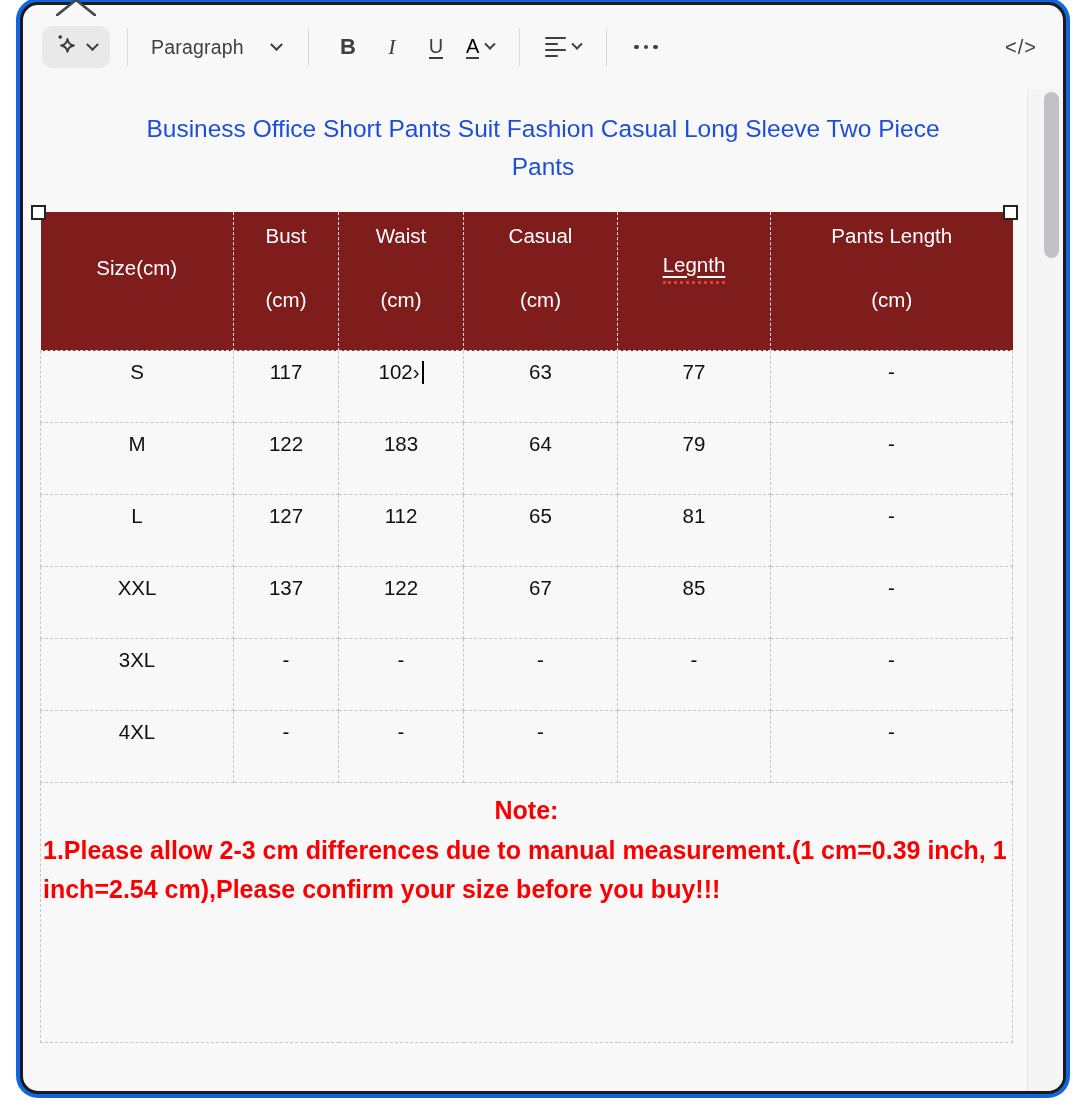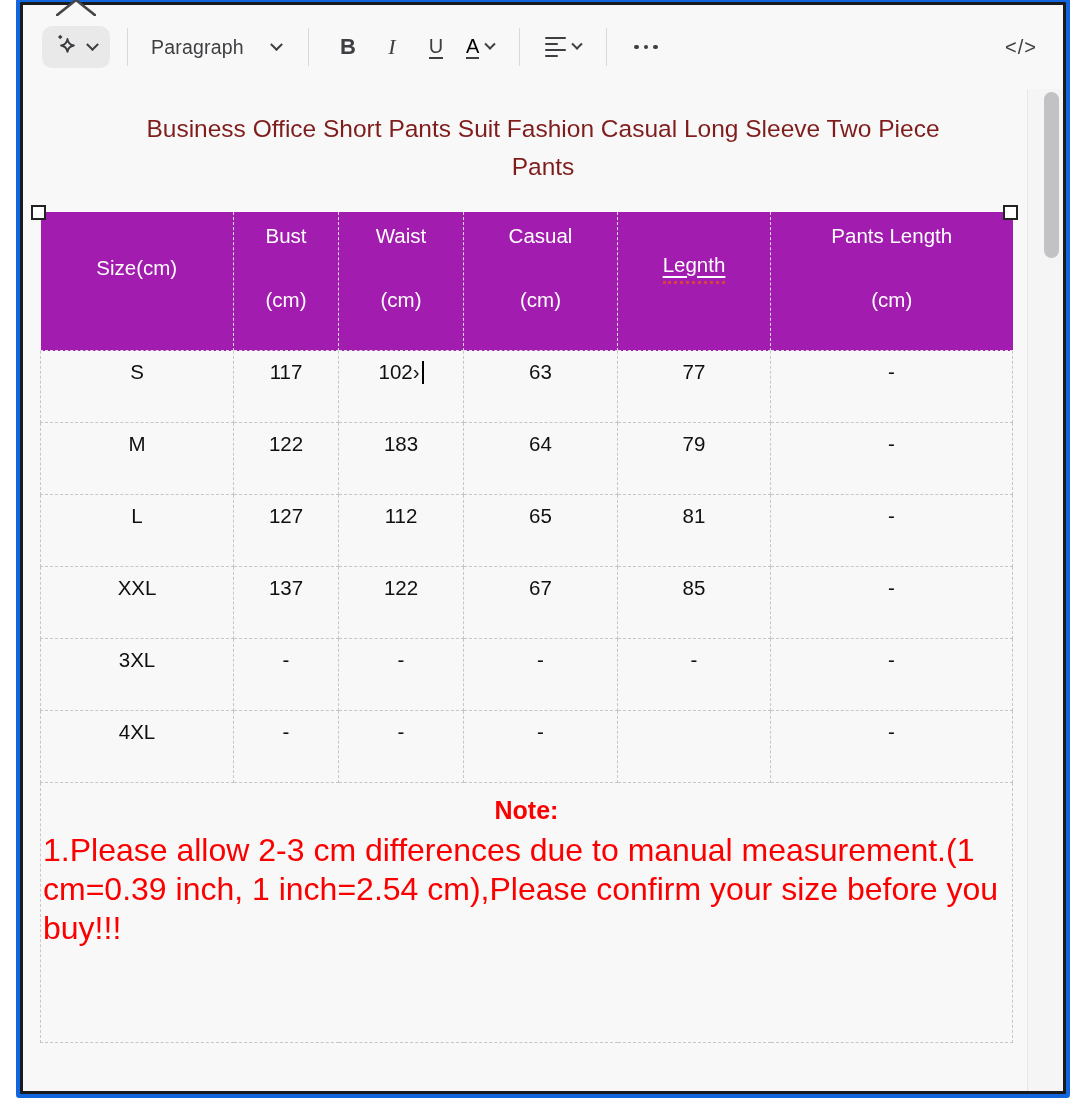--- a/index.html
+++ b/index.html
@@ -2,21 +2,21 @@
 <html><head>
 <meta charset="utf-8">
 <style>
   * { margin:0; padding:0; box-sizing:border-box; }
   html,body { width:1074px; height:1110px; background:#ffffff; font-family:"Liberation Sans", sans-serif; overflow:hidden; }
   .stage { position:relative; width:1074px; height:1110px; }
 
   
   .frame {
     position:absolute; left:20px; top:2px; width:1046px; height:1092px;
-    background:#f8f8f8; border:3px solid #1a1b1f; border-radius:1px;
+    background:#f8f8f8; border:3px solid #1a1b1f; border-radius:18px;
     box-shadow:0 0 0 4px #1266dd; overflow:hidden;
   }
   
   .notch { position:absolute; left:56px; top:0; z-index:40; }
 
   
   .toolbar { position:absolute; left:0; top:0; right:0; height:84px; display:flex; align-items:center; padding-left:19px; }
   .tb-sep { width:1px; height:38px; background:#d8d8d8; margin:0 17px; flex:none; }
   .ai-btn { width:68px; height:42px; background:#e9e9ea; border-radius:10px; display:flex; align-items:center; justify-content:center; gap:10px; flex:none; cursor:pointer; }
   .chev { width:9px; height:9px; border-right:2.4px solid #3e3f42; border-bottom:2.4px solid #3e3f42; transform:rotate(45deg) translate(-2px,-2px); flex:none; }
@@ -33,37 +33,37 @@
   .align-ic i { display:block; height:2.6px; background:#3e3f42; border-radius:1px; }
   .align-ic i:nth-child(1){width:21px;} .align-ic i:nth-child(2){width:13px;}
   .align-ic i:nth-child(3){width:21px;} .align-ic i:nth-child(4){width:13px;}
   .dots { display:flex; gap:5px; align-items:center; }
   .dots i { width:4.5px; height:4.5px; border-radius:50%; background:#3e3f42; }
   .spacer { flex:1; }
   .code-btn { font-size:20px; color:#3e3f42; margin-right:26px; letter-spacing:1px; cursor:pointer; flex:none; }
 
   
   .canvas { position:absolute; left:0; top:84px; right:0; bottom:0; }
-  .doc-title { margin-top:21px; text-align:center; font-size:24.5px; line-height:38px; color:#7f1d1d; }
+  .doc-title { margin-top:21px; text-align:center; font-size:24.5px; line-height:38px; color:#1d4ed8; }
 
   
   .gutter { position:absolute; top:84px; bottom:0; right:0; width:36px; background:#f5f5f6; border-left:1px solid #e7e7e7; z-index:20; }
   .thumb { position:absolute; top:3px; left:16px; width:15px; height:166px; border-radius:8px; background:#c2c2c4; }
 
   
   table.size { border-collapse:collapse; table-layout:fixed; width:972px; margin:26px 0 0 17px; }
-  thead td { background:#a21caf; color:#fff; border:1.5px dashed #dedede; border-top:none; }
+  thead td { background:#7f1d1d; color:#fff; border:1.5px dashed #dedede; border-top:none; }
   thead td:first-child { border-left:none; } thead td:last-child { border-right:none;margin-left:28px; }
   .hcell { height:138px; display:flex; flex-direction:column; align-items:center; justify-content:center; gap:40px; padding-bottom:26px; font-size:20.5px; }
   .msp { text-decoration:underline; text-decoration-thickness:1.5px; text-underline-offset:4px; border-bottom:3px dotted #d94040; padding-bottom:4px; }
   tbody td { height:72px; border:1.5px dashed #c6c6c6; vertical-align:top; padding-top:9px; text-align:center; font-size:20.5px; color:#101010; }
   .caret { display:inline-block; width:2px; height:23px; background:#000; margin-left:2px; vertical-align:-5px; }
   td.note-cell { height:260px; padding-top:8px; }
   .note-head { color:#fb0000; font-weight:bold; font-size:25px; text-align:center; line-height:38px; }
-  .note-body { color:#fb0000; font-weight:normal; font-size:32px; text-align:left; line-height:39px; padding:2px 2px 0 2px; }
+  .note-body { color:#fb0000; font-weight:bold; font-size:25px; text-align:left; line-height:39px; padding:2px 2px 0 2px; }
 
   
   .handle { position:absolute; width:15px; height:15px; background:#fff; border:2px solid #222; z-index:25; }
 </style>
 </head>
 <body>
 
 <div class="stage">
 
   <div class="frame">

